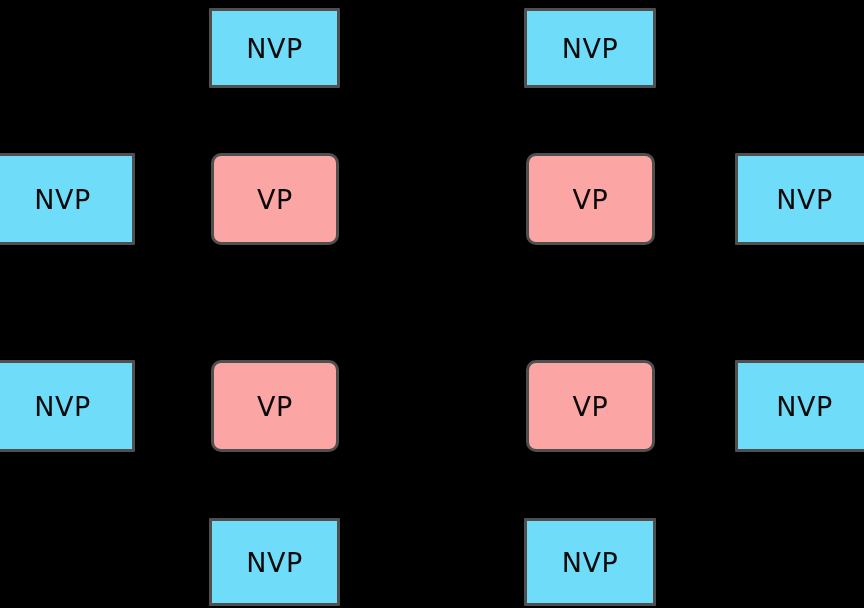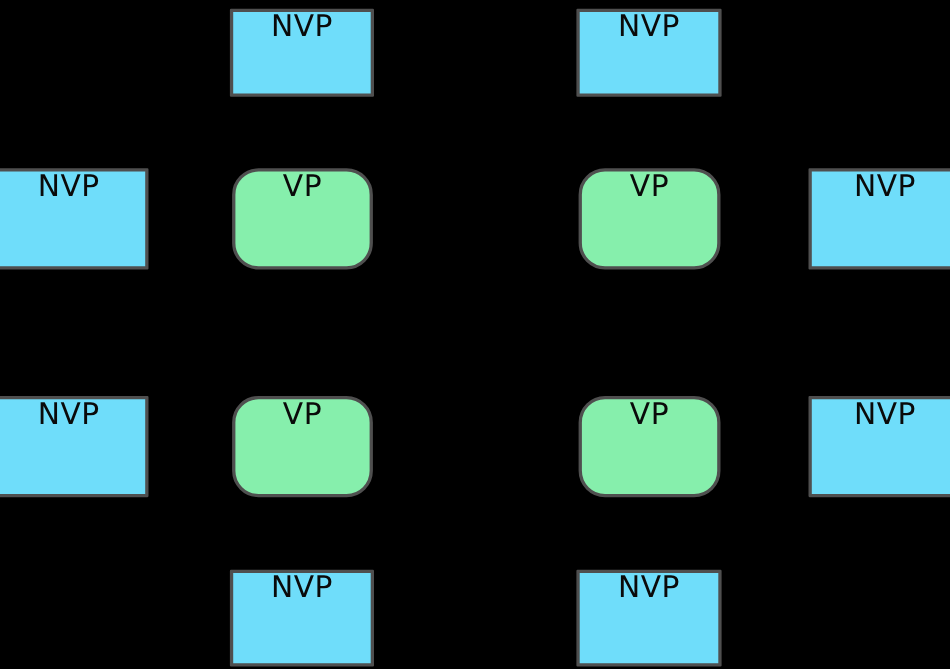--- a/index.html
+++ b/index.html
@@ -15,36 +15,37 @@
     position: relative;
     width: 864px;
     height: 608px;
     background: #000000;
     overflow: hidden;
   }
   .node {
     position: absolute;
     box-sizing: border-box;
     display: flex;
+    align-items: center;
     justify-content: center;
     border: 3px solid #4f4f4f;
     color: #0a0a0a;
     font-size: 27px;
     font-weight: 400;
     letter-spacing: 0.5px;
     line-height: 1;
     user-select: none;
   }
   .node.nvp {
     background: #6fddfa;
     border-radius: 1px;
   }
   .node.vp {
-    background: #86efac;
-    border-radius: 24px;
+    background: #fca5a5;
+    border-radius: 10px;
   }
   .node .node-label {
     pointer-events: none;
   }
 </style>
 </head>
 <body>
 
 <div id="canvas">
     <div class="node nvp" style="left: 209px; top: 8px; width: 131px; height: 80px;">

